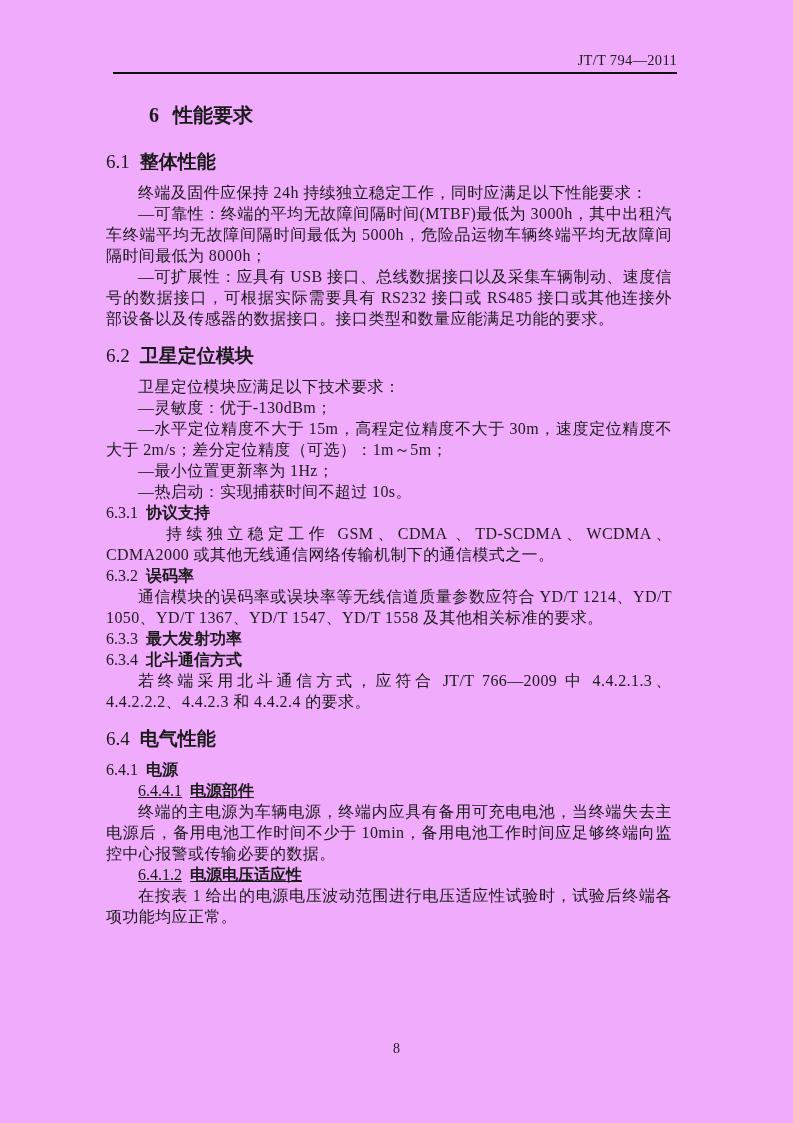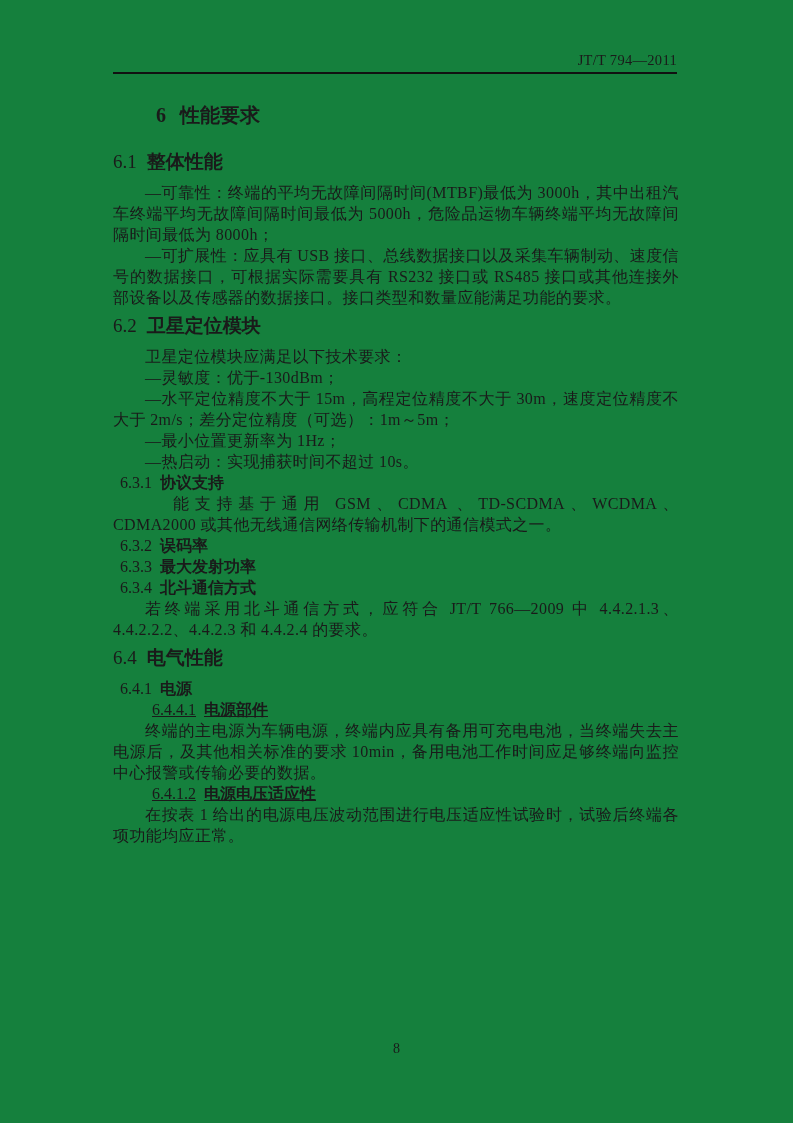--- a/index.html
+++ b/index.html
@@ -1,21 +1,21 @@
 <!DOCTYPE html>
 <html lang="zh"><head>
 <meta charset="utf-8">
 <style>
   * { margin: 0; padding: 0; box-sizing: border-box; }
   html, body { background: #ffffff; }
   .page {
     position: relative;
     width: 793px;
     height: 1123px;
-    background: #15803d;
+    background: #f0abfc;
     overflow: hidden;
     font-family: "Liberation Serif", "DejaVu Serif", serif;
     color: #1a1a1a;
   }
   .running-header {
     position: absolute;
     top: 52px;
     left: 113px;
     width: 564px;
     text-align: right;
@@ -27,50 +27,49 @@
     position: absolute;
     top: 72px;
     left: 113px;
     width: 564px;
     height: 2px;
     background: #111111;
   }
   .content {
     position: absolute;
     top: 96px;
-    left: 113px;
+    left: 106px;
     width: 566px;
   }
   .h1 {
     margin: 8px 0 24px 0;
     padding-left: 43px;
     font-size: 20px;
     line-height: 23px;
     font-weight: bold;
     font-family: "Liberation Sans", "DejaVu Sans", sans-serif;
   }
   .h1 .num { font-family: "Liberation Serif", "DejaVu Serif", serif; margin-right: 14px; }
   .h2 {
-    margin: 7px 0 9px 0;
+    margin: 16px 0 9px 0;
     font-size: 19px;
     line-height: 22px;
     font-weight: bold;
     font-family: "Liberation Sans", "DejaVu Sans", sans-serif;
   }
   .h2 .num {
     font-family: "Liberation Serif", "DejaVu Serif", serif;
     font-weight: normal;
     margin-right: 10px;
   }
   .h3, .h4 {
     font-size: 16px;
     line-height: 21px;
     font-weight: bold;
     font-family: "Liberation Sans", "DejaVu Sans", sans-serif;
-    margin-left: 7px;
   }
   .h4 { padding-left: 32px; text-decoration: underline; }
   .h3 .num, .h4 .num {
     font-family: "Liberation Serif", "DejaVu Serif", serif;
     font-weight: normal;
     margin-right: 8px;
   }
   .p, .p4 {
     font-size: 16px;
     line-height: 21px;
@@ -100,57 +99,59 @@
 
   <div class="content">
 
     <div class="h1">
       <span class="num">6</span><span class="ttl">性能要求</span>
     </div>
 
     <div class="h2">
       <span class="num">6.1</span><span class="ttl">整体性能</span>
     </div>
+    <p class="p">终端及固件应保持 24h 持续独立稳定工作，同时应满足以下性能要求：</p>
     <p class="p">—可靠性：终端的平均无故障间隔时间(MTBF)最低为 3000h，其中出租汽车终端平均无故障间隔时间最低为 5000h，危险品运物车辆终端平均无故障间隔时间最低为 8000h；</p>
     <p class="p">—可扩展性：应具有 USB 接口、总线数据接口以及采集车辆制动、速度信号的数据接口，可根据实际需要具有 RS232 接口或 RS485 接口或其他连接外部设备以及传感器的数据接口。接口类型和数量应能满足功能的要求。</p>
 
     <div class="h2">
       <span class="num">6.2</span><span class="ttl">卫星定位模块</span>
     </div>
     <p class="p">卫星定位模块应满足以下技术要求：</p>
     <p class="p">—灵敏度：优于-130dBm；</p>
     <p class="p">—水平定位精度不大于 15m，高程定位精度不大于 30m，速度定位精度不大于 2m/s；差分定位精度（可选）：1m～5m；</p>
     <p class="p">—最小位置更新率为 1Hz；</p>
     <p class="p">—热启动：实现捕获时间不超过 10s。</p>
 
     <div class="h3">
       <span class="num">6.3.1</span><span class="ttl">协议支持</span>
     </div>
-    <p class="p4">能支持基于通用 GSM、CDMA 、TD-SCDMA、WCDMA、CDMA2000 或其他无线通信网络传输机制下的通信模式之一。</p>
+    <p class="p4">持续独立稳定工作 GSM、CDMA 、TD-SCDMA、WCDMA、CDMA2000 或其他无线通信网络传输机制下的通信模式之一。</p>
     <div class="h3">
       <span class="num">6.3.2</span><span class="ttl">误码率</span>
     </div>
+    <p class="p">通信模块的误码率或误块率等无线信道质量参数应符合 YD/T 1214、YD/T 1050、YD/T 1367、YD/T 1547、YD/T 1558 及其他相关标准的要求。</p>
     <div class="h3">
       <span class="num">6.3.3</span><span class="ttl">最大发射功率</span>
     </div>
     <div class="h3">
       <span class="num">6.3.4</span><span class="ttl">北斗通信方式</span>
     </div>
     <p class="p">若终端采用北斗通信方式，应符合 JT/T 766—2009 中 4.4.2.1.3、4.4.2.2.2、4.4.2.3 和 4.4.2.4 的要求。</p>
 
     <div class="h2">
       <span class="num">6.4</span><span class="ttl">电气性能</span>
     </div>
     <div class="h3">
       <span class="num">6.4.1</span><span class="ttl">电源</span>
     </div>
     <div class="h4">
       <span class="num">6.4.4.1</span><span class="ttl">电源部件</span>
     </div>
-    <p class="p">终端的主电源为车辆电源，终端内应具有备用可充电电池，当终端失去主电源后，及其他相关标准的要求 10min，备用电池工作时间应足够终端向监控中心报警或传输必要的数据。</p>
+    <p class="p">终端的主电源为车辆电源，终端内应具有备用可充电电池，当终端失去主电源后，备用电池工作时间不少于 10min，备用电池工作时间应足够终端向监控中心报警或传输必要的数据。</p>
     <div class="h4">
       <span class="num">6.4.1.2</span><span class="ttl">电源电压适应性</span>
     </div>
     <p class="p">在按表 1 给出的电源电压波动范围进行电压适应性试验时，试验后终端各项功能均应正常。</p>
 
   </div>
 
   <div class="page-number">8</div>
 
 </div>

